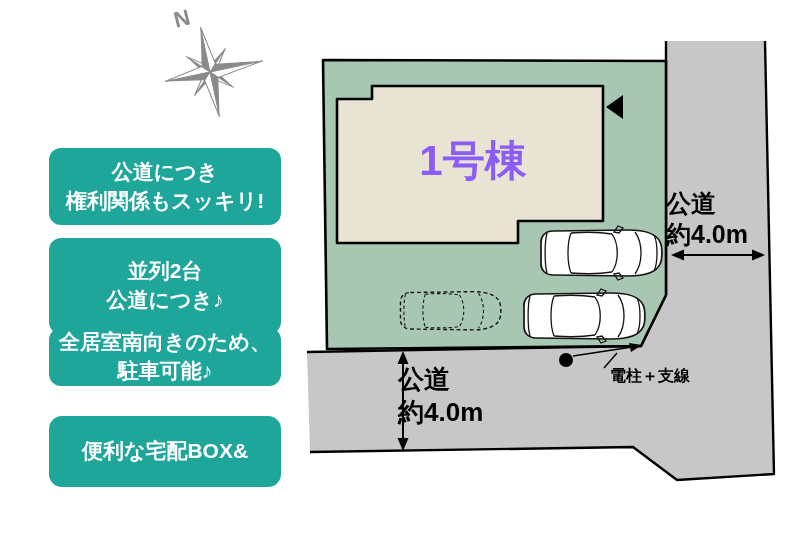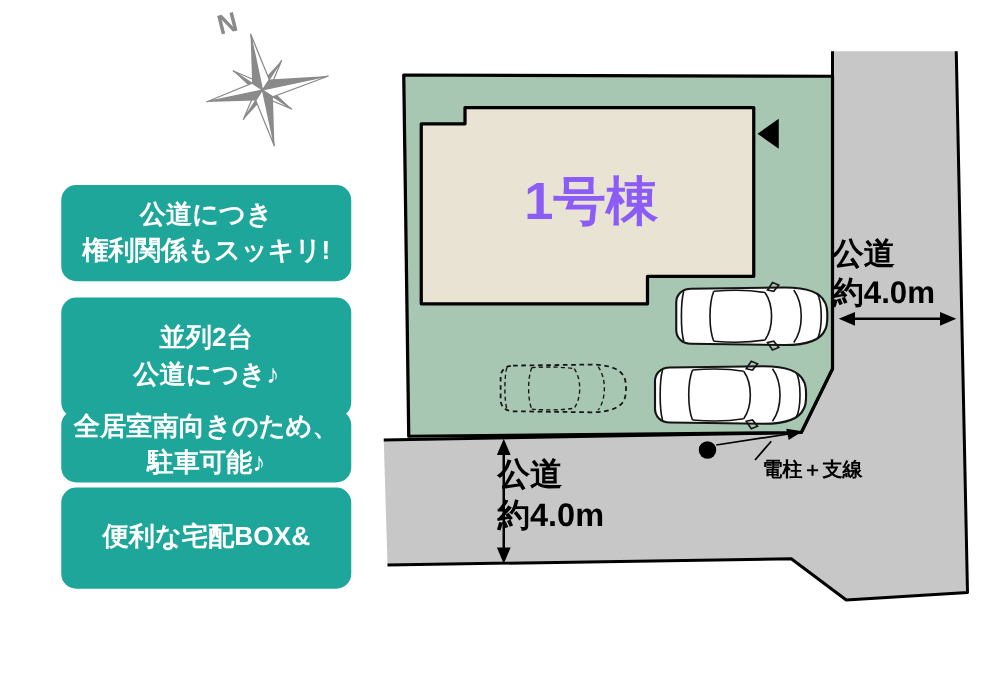--- a/index.html
+++ b/index.html
@@ -29,21 +29,21 @@
   
   .compass-n{position:absolute;left:174px;top:6px;font-size:22px;font-weight:bold;
              color:var(--compass-gray);transform:rotate(-14deg);}
   .badge{position:absolute;left:49px;width:232px;background:var(--badge-teal);
          color:var(--badge-text);border-radius:12px;display:flex;flex-direction:column;
          justify-content:center;align-items:center;
          font-weight:bold;font-size:21px;line-height:1.36;}
   .badge.b1{top:148px;height:77px;}
   .badge.b2{top:238px;height:96px;}
   .badge.b3{top:328px;height:58px;}
-  .badge.b4{top:390px;height:81px;}
+  .badge.b4{top:416px;height:71px;border-radius:13px;}
   .bldg-label{position:absolute;left:406px;top:133px;width:134px;text-align:center;
               font-size:42px;font-weight:bold;color:#8b5cf6;}
   .road-label{position:absolute;text-align:left;font-weight:bold;color:#000;}
   .road-label.right{left:666px;top:188px;width:106px;font-size:25px;line-height:31px;}
   .road-label.bottom{left:398px;top:363px;width:112px;font-size:26px;line-height:33px;}
   .pole-label{position:absolute;left:577px;top:366px;font-size:16px;font-weight:bold;color:#000;margin-left:33px;}
 </style>
 </head>
 <body>
 

